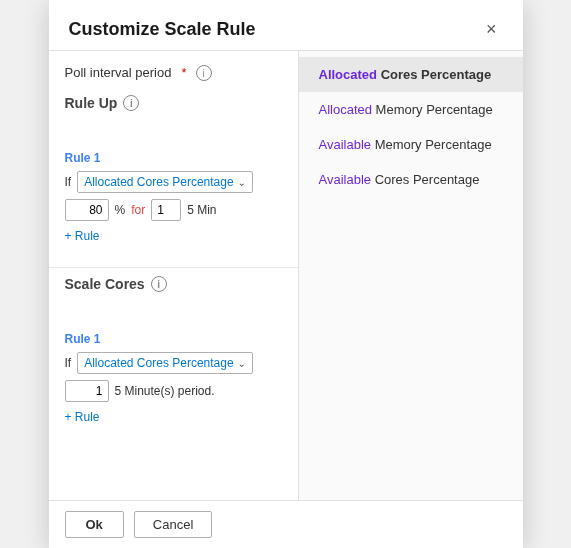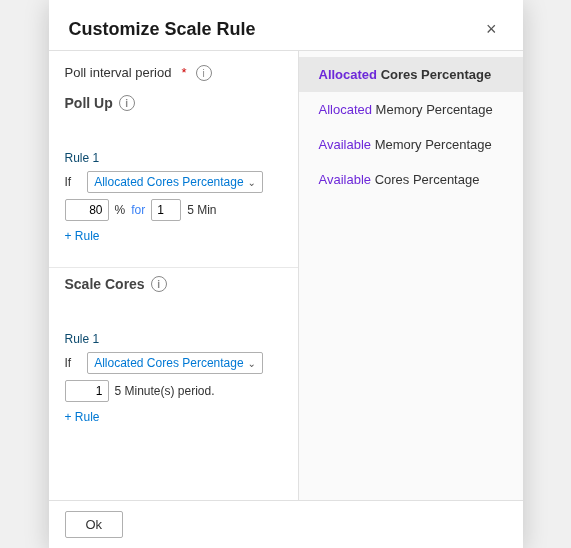--- a/index.html
+++ b/index.html
@@ -89,35 +89,35 @@
       font-size: 14px;
       font-weight: 600;
       color: #444;
       display: flex;
       align-items: center;
       gap: 6px;
       margin-bottom: 10px;
     }
     .rule-label {
       font-size: 12px;
-      font-weight: 400;
-      color: #0c4a6e;
+      font-weight: 700;
+      color: #3b82f6;
       margin-bottom: 6px;
       margin-top: 40px;
     }
     .rule-row {
       display: flex;
       align-items: center;
       gap: 4px;
       margin-bottom: 6px;
     }
     .if-label {
       font-size: 12px;
       color: #333;
-      margin-right: 12px;
+      margin-right: 2px;
     }
     .dropdown-select {
       display: flex;
       align-items: center;
       border: 1px solid #b0b0b0;
       border-radius: 2px;
       padding: 3px 6px;
       font-size: 12px;
       color: #0078d4;
       background: #fff;
@@ -144,21 +144,21 @@
       padding: 3px 5px;
       font-size: 12px;
       text-align: right;
     }
     .pct-label {
       font-size: 12px;
       color: #333;
     }
     .for-label {
       font-size: 12px;
-      color: #3b82f6;
+      color: #ef4444;
     }
     .dur-input {
       width: 30px;
       border: 1px solid #b0b0b0;
       border-radius: 2px;
       padding: 3px 5px;
       font-size: 12px;
     }
     .min-label {
       font-size: 12px;
@@ -190,20 +190,21 @@
       gap: 10px;
     }
     .btn-ok {
       background: #fff;
       border: 1px solid #b0b0b0;
       border-radius: 2px;
       padding: 5px 20px;
       font-size: 13px;
       cursor: pointer;
       color: #333;
+      font-weight: bold;
     }
     .btn-cancel {
       background: #fff;
       border: 1px solid #b0b0b0;
       border-radius: 2px;
       padding: 5px 18px;
       font-size: 13px;
       cursor: pointer;
       color: #333;
     }
@@ -243,21 +244,21 @@
     <div class="left-panel">
 
       <div class="poll-interval-row">
         <span class="poll-label">Poll interval period</span>
         <span class="required-star">*</span>
         <span class="info-icon">i</span>
       </div>
 
       <div class="section">
         <div class="section-title">
-          <span>Poll Up</span>
+          <span>Rule Up</span>
           <span class="info-icon">i</span>
         </div>
         <div class="rule-label">Rule 1</div>
         <div class="rule-row">
           <span class="if-label">If</span>
           <div class="dropdown-select">
             <span>Allocated Cores Percentage</span>
             <span class="chevron">⌄</span>
           </div>
         </div>
@@ -301,14 +302,15 @@
           <div class="dropdown-item"><span class="highlight">Allocated</span> Memory Percentage</div>
           <div class="dropdown-item"><span class="highlight">Available</span> Memory Percentage</div>
           <div class="dropdown-item"><span class="highlight">Available</span> Cores Percentage</div>
         </div>
     </div>
 
   </div>
 
   <div class="dialog-footer">
     <button class="btn-ok">Ok</button>
+    <button class="btn-cancel">Cancel</button>
   </div>
 </div>
 
 </body></html>

